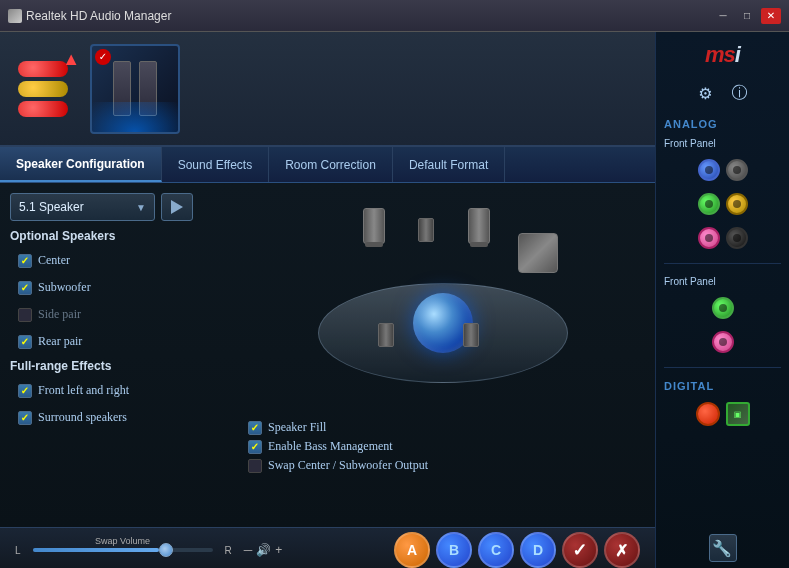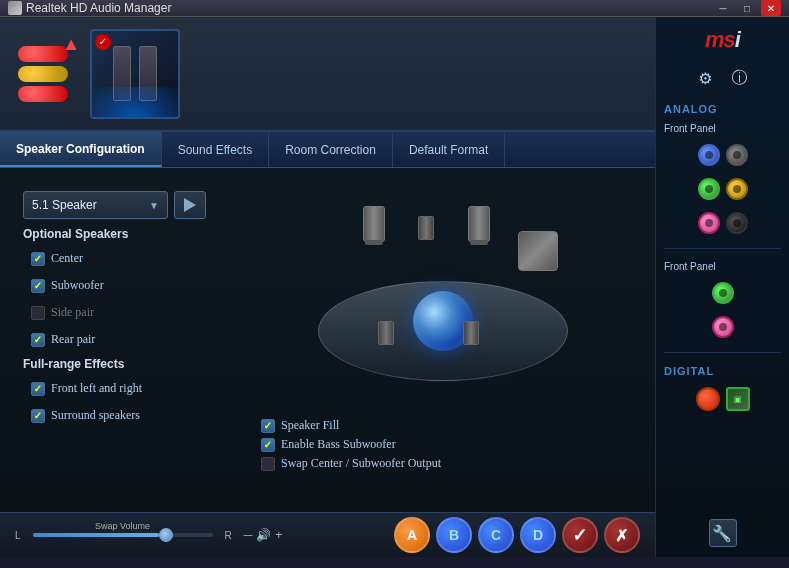--- a/index.html
+++ b/index.html
@@ -9,21 +9,21 @@
       font-family: Arial, sans-serif;
       font-size: 12px;
       background: #1a1a2e;
       overflow: hidden;
       user-select: none;
     }
 
     
     .title-bar {
       background: linear-gradient(to bottom, #3a3a4a, #2a2a3a);
-      height: 17px;
+      height: 32px;
       display: flex;
       align-items: center;
       justify-content: space-between;
       padding: 0 8px;
       border-bottom: 1px solid #555;
     }
     .title-bar-left {
       display: flex;
       align-items: center;
       gap: 4px;
@@ -178,21 +178,21 @@
       background: linear-gradient(to bottom, #2a4870, #1a3050);
       color: white;
       font-weight: bold;
       border-bottom: 2px solid #4488cc;
     }
 
     
     .content-area {
       flex: 1;
       display: flex;
-      padding: 23px;
+      padding: 10px;
       gap: 10px;
       background: linear-gradient(to bottom, #0e1820, #0a1218);
     }
 
     
     .left-controls {
       width: 220px;
       display: flex;
       flex-direction: column;
       gap: 8px;
@@ -670,21 +670,21 @@
           </div>
         </div>
 
         <div class="options-section">
           <div class="checkbox-item">
             <div class="checkbox checked"></div>
             <span class="checkbox-label">Speaker Fill</span>
           </div>
           <div class="checkbox-item">
             <div class="checkbox checked"></div>
-            <span class="checkbox-label">Enable Bass Subwoofer</span>
+            <span class="checkbox-label">Enable Bass Management</span>
           </div>
           <div class="checkbox-item">
             <div class="checkbox disabled"></div>
             <span class="checkbox-label">Swap Center / Subwoofer Output</span>
           </div>
         </div>
       </div>
     </div>
 
     <div class="bottom-bar">

